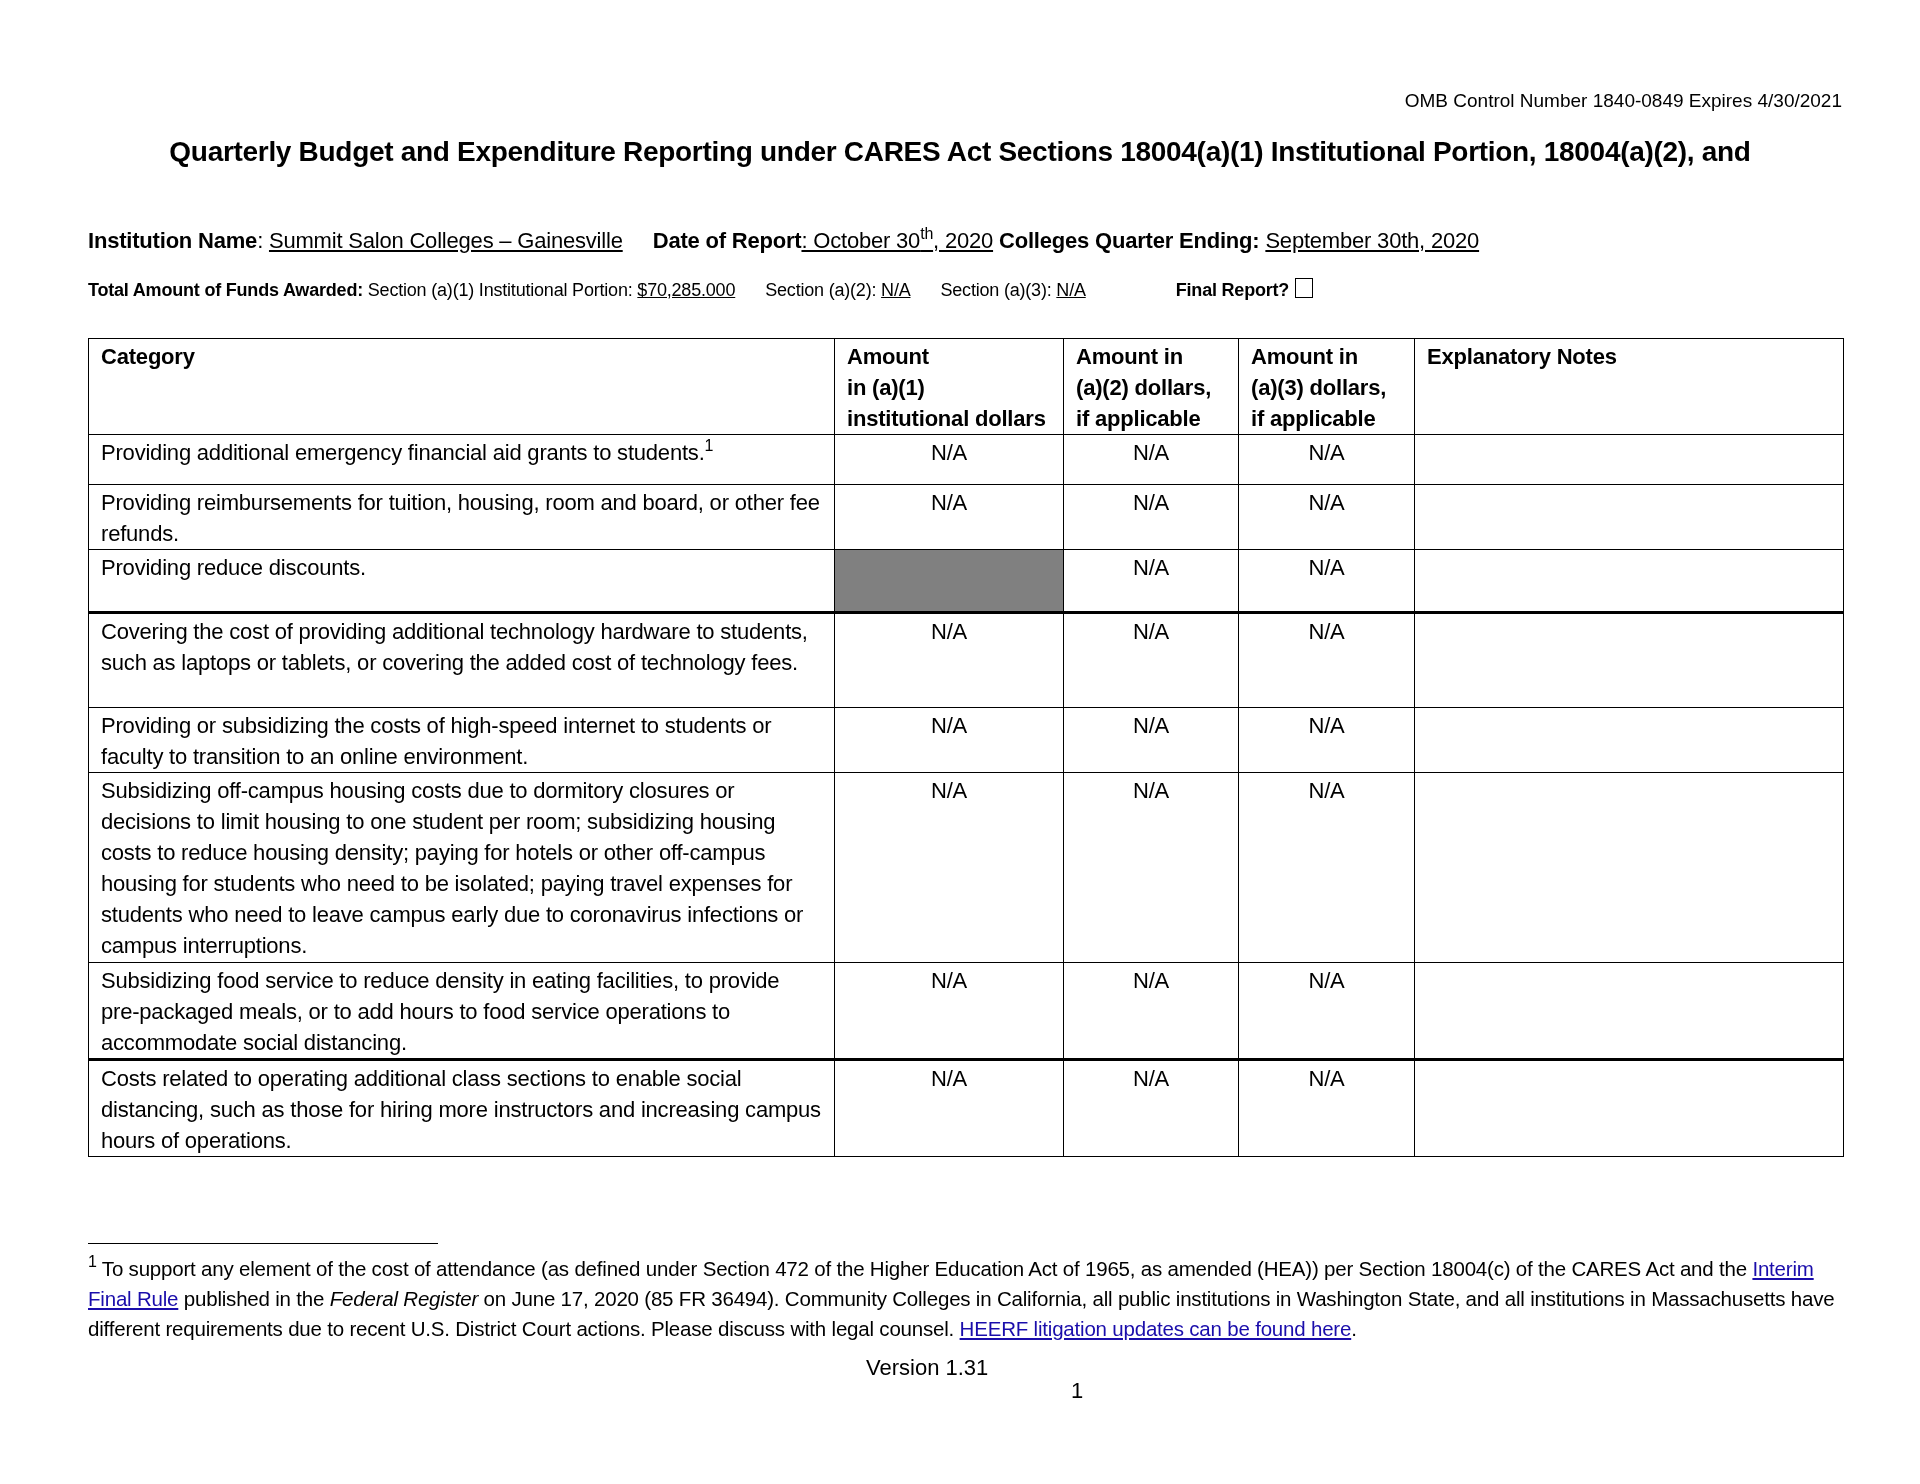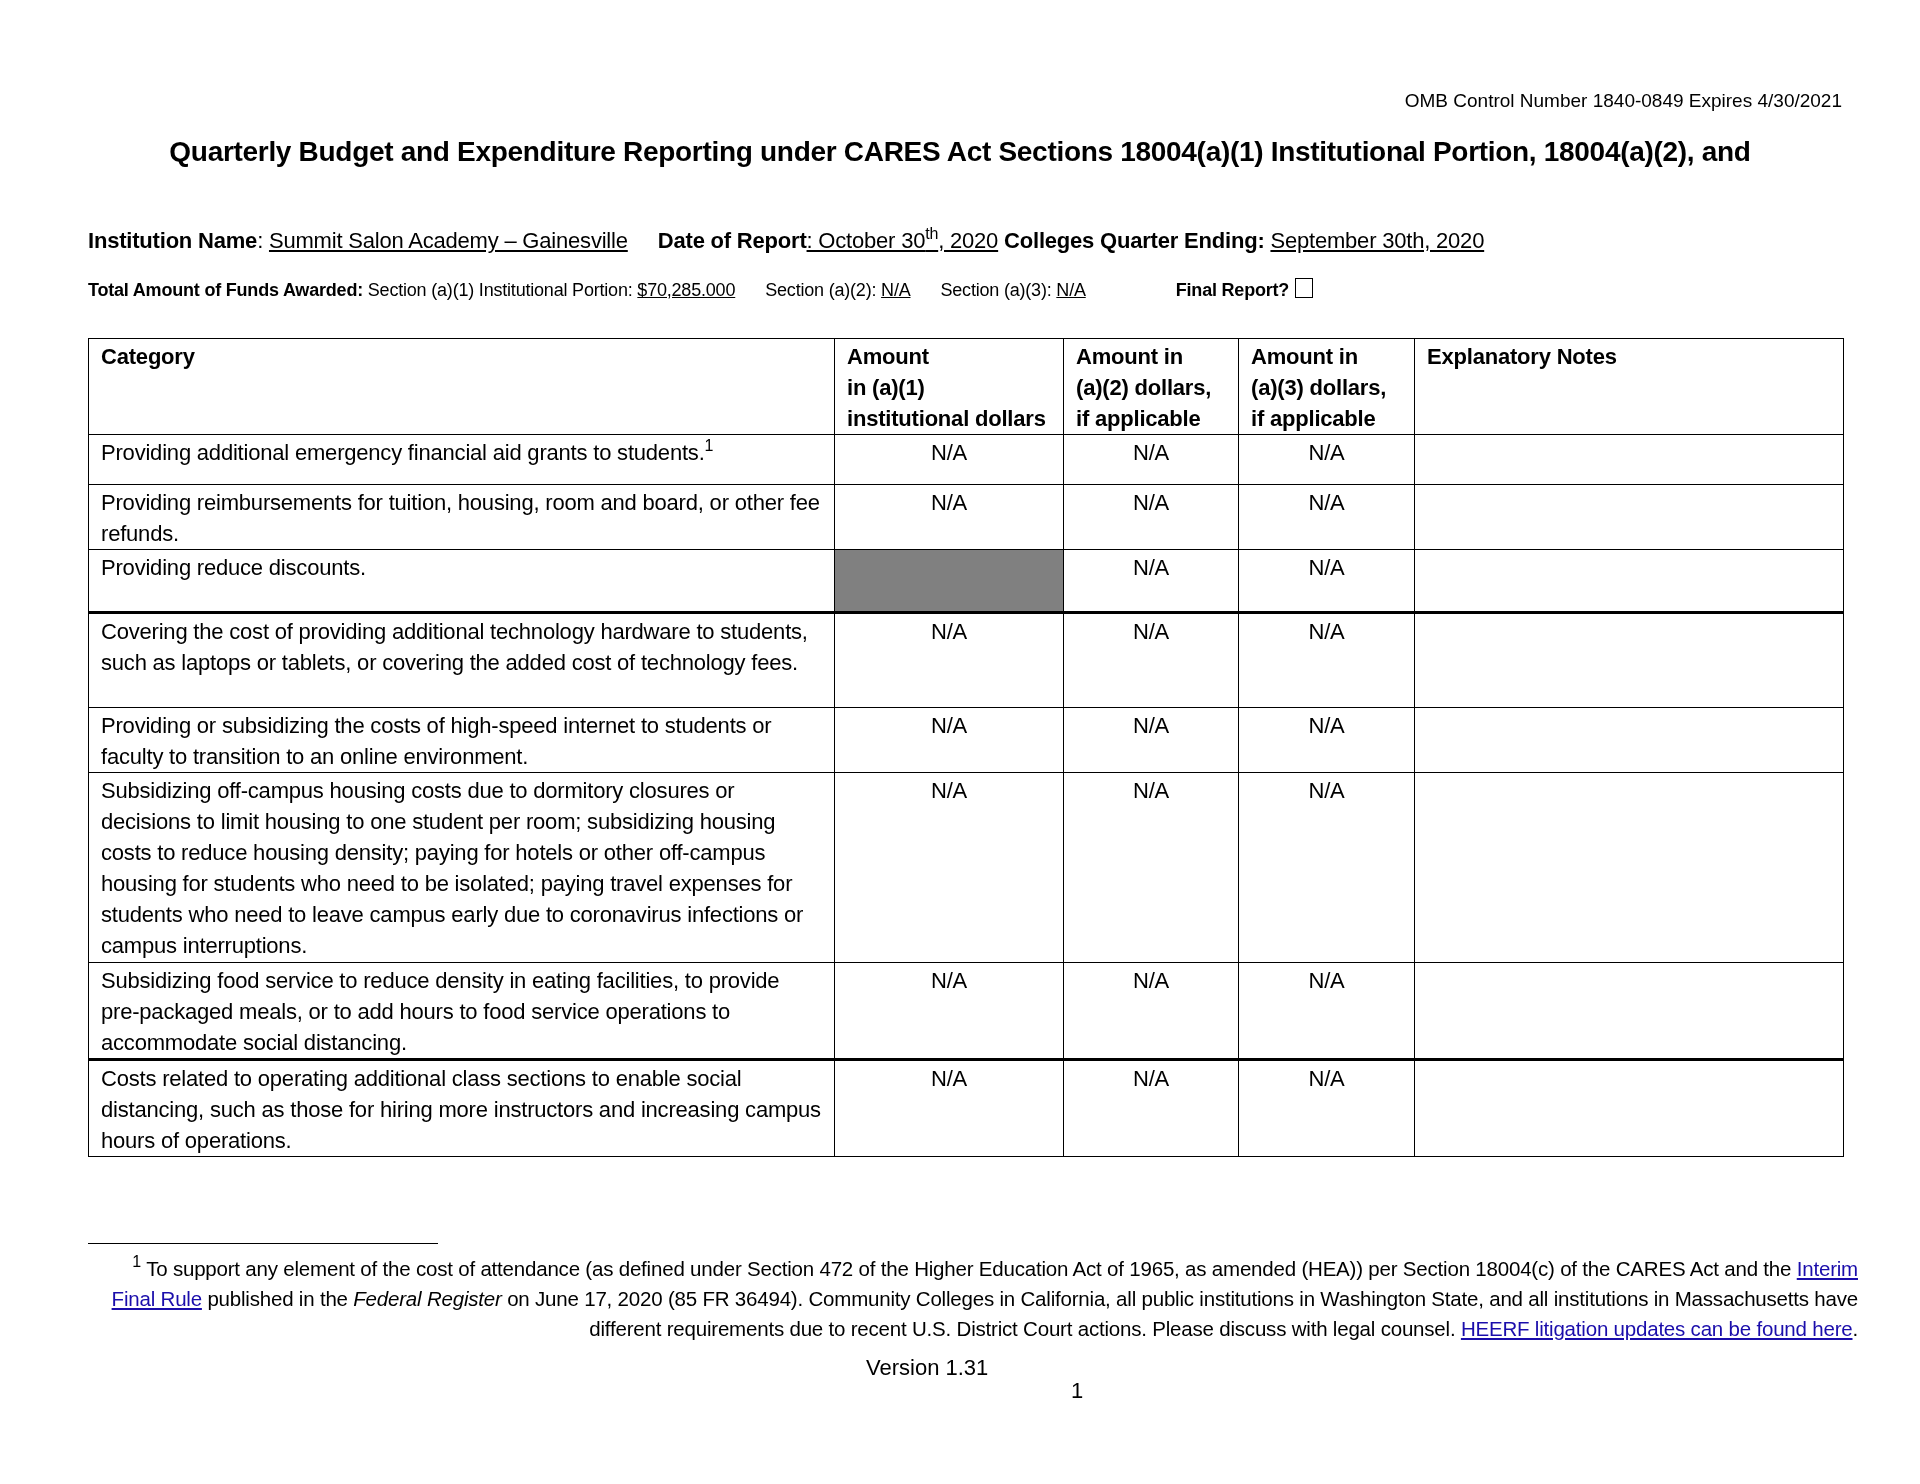--- a/index.html
+++ b/index.html
@@ -1,18 +1,18 @@
 <!DOCTYPE html>
 <html><head>
 <meta charset="utf-8">
 <style>
   html, body { margin: 0; padding: 0; background: #ffffff; }
   body { width: 1920px; height: 1484px; position: relative; overflow: hidden;
          font-family: "Liberation Sans", sans-serif; color: #000; }
-  .abs { position: absolute; text-align: right; }
+  .abs { position: absolute; }
   .omb { top: 90px; right: 78px; font-size: 19px; }
   .title { top: 130px; left: 80px; width: 1760px; text-align: center; font-weight: bold;
            font-size: 28px; line-height: 43px; letter-spacing: -0.3px; }
   .line1 { top: 228px; left: 88px; font-size: 22px; white-space: nowrap; letter-spacing: -0.2px; }
   .line2 { top: 278px; left: 88px; font-size: 18px; white-space: nowrap; letter-spacing: -0.2px; }
   b { font-weight: bold; }
   u { text-decoration: underline; }
   .gap { display: inline-block; }
   .checkbox { display: inline-block; width: 16px; height: 18px; border: 1.5px solid #000;
               vertical-align: -2px; margin-left: 6px; }
@@ -36,21 +36,21 @@
 </head>
 <body>
 
 <div class="abs omb">OMB Control Number 1840-0849 Expires 4/30/2021</div>
 
 <div class="abs title">
   <div>Quarterly Budget and Expenditure Reporting under CARES Act Sections 18004(a)(1) Institutional Portion, 18004(a)(2), and</div>
 </div>
 
 <div class="abs line1">
-  <b>Institution Name</b>: <u>Summit Salon Academy – Gainesville</u><span class="gap" style="width:30px"></span><b>Date of Report</b><u><span>: October 30</span><sup>th</sup><span>, 2020</span></u> <b>Colleges Quarter Ending:</b> <u>September 30th, 2020</u>
+  <b>Institution Name</b>: <u>Summit Salon Colleges – Gainesville</u><span class="gap" style="width:30px"></span><b>Date of Report</b><u><span>: October 30</span><sup>th</sup><span>, 2020</span></u> <b>Colleges Quarter Ending:</b> <u>September 30th, 2020</u>
 </div>
 
 <div class="abs line2">
   <b>Total Amount of Funds Awarded:</b> <span>Section (a)(1) Institutional Portion: </span><u>$70,285.000</u><span class="gap" style="width:30px"></span><span>Section (a)(2): </span><u>N/A</u><span class="gap" style="width:30px"></span><span>Section (a)(3): </span><u>N/A</u><span class="gap" style="width:90px"></span><b>Final Report?</b><span class="checkbox"></span>
 </div>
 
 <table class="budget">
   <colgroup>
       <col class="c1">
       <col class="c2">

